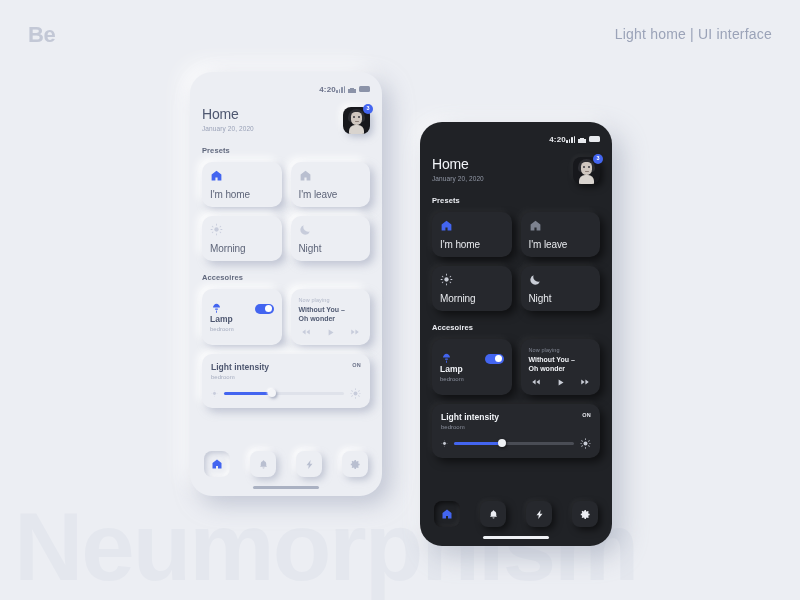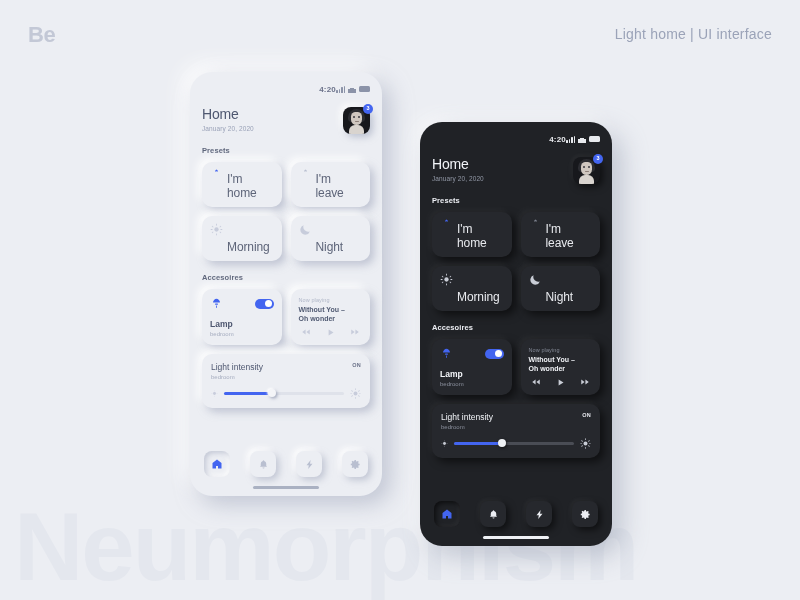--- a/index.html
+++ b/index.html
@@ -104,35 +104,35 @@
   .light .card {
     background:#eceef3;
     box-shadow: 4px 4px 9px rgba(163,170,190,.62), -4px -4px 8px rgba(255,255,255,.98);
   }
   .dark .card {
     background:#26282d;
     box-shadow: 4px 4px 9px rgba(0,0,0,.55), -3px -3px 7px rgba(255,255,255,.045);
   }
 
   .preset { height:45px; padding:7px 8px; display:flex; flex-direction:column; justify-content:space-between; }
-  .preset-label { font-size:12px; letter-spacing:-.1px;margin-left:17px; }
+  .preset-label { font-size:10px; letter-spacing:-.1px; }
   .light .preset-label { color:#5e6579; }
   .dark  .preset-label { color:#e8eaee; }
 
   
   .ic { display:block; }
   .ic-blue   { fill:#4365f0; }
   .light .ic-mut { fill:#b9bfd0; }
   .dark  .ic-mut { fill:#7d828f; }
   .light .ic-soft{ fill:#c7ccdb; }
   .dark  .ic-soft{ fill:#c9cdd6; }
 
   
   .acc-row { display:grid; grid-template-columns:1fr 1fr; gap:9px; }
-  .lamp-card { height:56px; padding:8px; display:flex; flex-direction:column; justify-content:space-between; }
+  .lamp-card { height:56px; padding:8px; display:flex; flex-direction:column; justify-content:center; }
   .lamp-top { display:flex; align-items:center; justify-content:space-between; }
   .toggle { width:19px; height:10px; border-radius:5px; background:#4365f0; position:relative; }
   .toggle .knob { position:absolute; right:1.2px; top:1.2px; width:7.6px; height:7.6px;
     border-radius:50%; background:#fff; }
   .lamp-title { font-size:8.5px; font-weight:bold; line-height:1.1; }
   .light .lamp-title { color:#4e5770; }
   .dark  .lamp-title { color:#f2f4f8; }
   .lamp-sub { font-size:6px; margin-top:1.5px; }
   .light .lamp-sub { color:#a7aec0; }
   .dark  .lamp-sub { color:#8a8f9c; }
@@ -143,21 +143,21 @@
   .dark  .np { color:#848a97; }
   .track { font-size:7px; font-weight:bold; line-height:1.25; margin-top:3px; }
   .light .track { color:#505a72; }
   .dark  .track { color:#f0f2f6; }
   .controls { display:flex; align-items:center; justify-content:space-between;
     margin-top:auto; padding:0 2px; }
 
   
   .li-card { margin-top:9px; padding:8px 9px 9px; }
   .li-top { display:flex; align-items:flex-start; justify-content:space-between; }
-  .li-title { font-size:8.5px; font-weight:normal; }
+  .li-title { font-size:8.5px; font-weight:bold; }
   .light .li-title { color:#4e5770; }
   .dark  .li-title { color:#f2f4f8; }
   .li-sub { font-size:6px; margin-top:1.5px; }
   .light .li-sub { color:#a7aec0; }
   .dark  .li-sub { color:#8a8f9c; }
   .li-on { font-size:5.5px; font-weight:bold; letter-spacing:.3px; }
   .light .li-on { color:#6b7governor; color:#6b7289; }
   .dark  .li-on { color:#e6e8ee; }
   .slider-row { display:flex; align-items:center; gap:6px; margin-top:8px; }
   .track-wrap { position:relative; flex:1; height:3px; border-radius:2px; }

